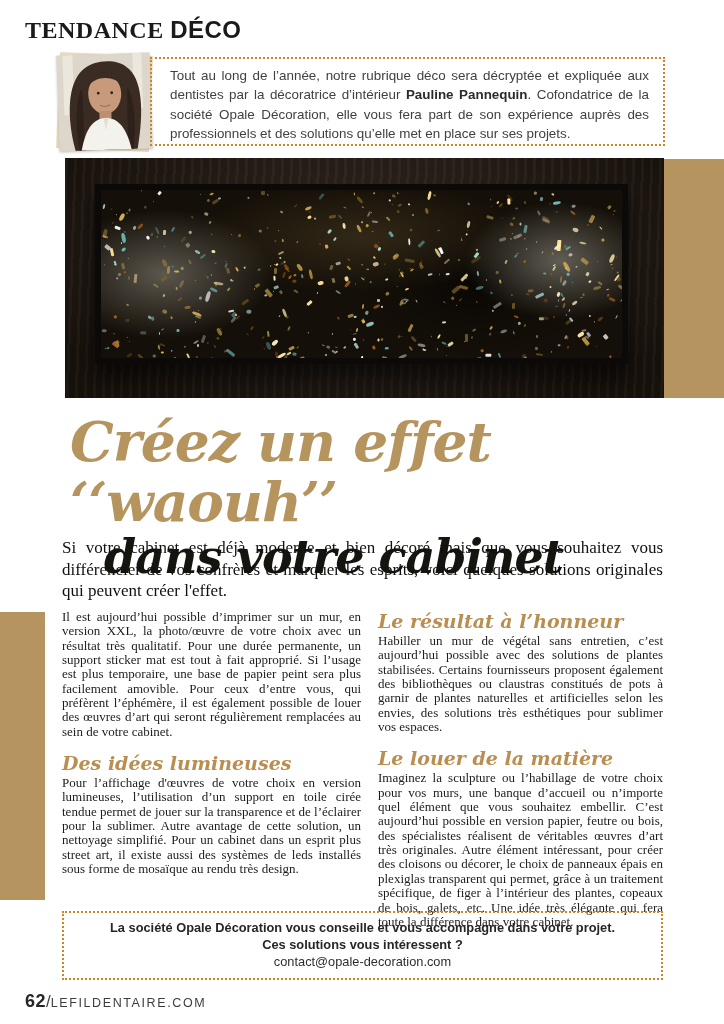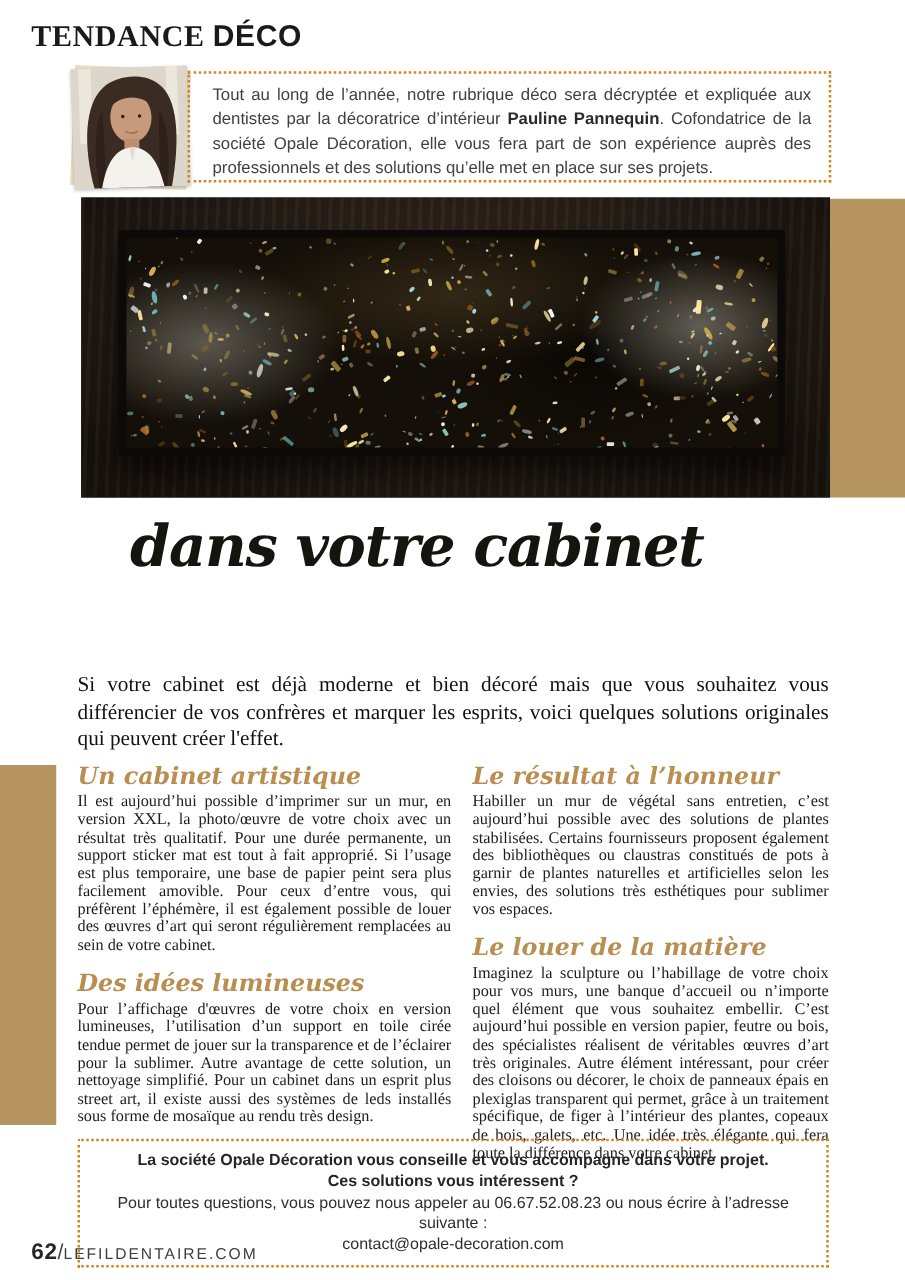--- a/index.html
+++ b/index.html
@@ -633,29 +633,29 @@
         <i style="position: absolute; left: 66.29%; top: 98.5%; width: 0.7px; height: 1px; background: rgb(138, 106, 40); opacity: 0.91; transform: rotate(13deg); border-radius: 1px;"></i>
         <i style="position: absolute; left: 34.43%; top: 95.89%; width: 3.3px; height: 9.4px; background: rgb(255, 233, 160); opacity: 0.97; transform: rotate(62deg); border-radius: 50%;"></i>
         <i style="position: absolute; left: 49.42%; top: 20.57%; width: 2.7px; height: 7.5px; background: rgb(217, 180, 94); opacity: 0.79; transform: rotate(154deg); border-radius: 50%;"></i>
         <i style="position: absolute; left: 63.9%; top: 2.23%; width: 1.6px; height: 2.6px; background: rgb(201, 164, 74); opacity: 0.52; transform: rotate(110deg); border-radius: 50%;"></i>
       </div>
   </div>
   <div class="gold-side"></div>
   <div class="left-rail"></div>
 
   <h2 class="title">
+    <span class="l1">Créez un effet ‘‘waouh’’</span>
     <span class="l2">dans votre cabinet</span>
   </h2>
 
   <p class="lede">Si votre cabinet est déjà moderne et bien décoré mais que vous souhaitez vous différencier de vos confrères et marquer les esprits, voici quelques solutions originales qui peuvent créer l'effet.</p>
 
   <div class="columns">
     <div class="col left">
       <div class="section">
-        <h3 class="sec-head">Un cabinet artistique</h3>
         <p class="sec-body">Il est aujourd’hui possible d’imprimer sur un mur, en version XXL, la photo/œuvre de votre choix avec un résultat très qualitatif. Pour une durée permanente, un support sticker mat est tout à fait approprié. Si l’usage est plus temporaire, une base de papier peint sera plus facilement amovible. Pour ceux d’entre vous, qui préfèrent l’éphémère, il est également possible de louer des œuvres d’art qui seront régulièrement remplacées au sein de votre cabinet.</p>
       </div>
       <div class="section">
         <h3 class="sec-head">Des idées lumineuses</h3>
         <p class="sec-body">Pour l’affichage d'œuvres de votre choix en version lumineuses, l’utilisation d’un support en toile cirée tendue permet de jouer sur la transparence et de l’éclairer pour la sublimer. Autre avantage de cette solution, un nettoyage simplifié. Pour un cabinet dans un esprit plus street art, il existe aussi des systèmes de leds installés sous forme de mosaïque au rendu très design.</p>
       </div>
     </div>
     <div class="col right">
       <div class="section">
         <h3 class="sec-head">Le résultat à l’honneur</h3>
@@ -664,21 +664,20 @@
       <div class="section">
         <h3 class="sec-head">Le louer de la matière</h3>
         <p class="sec-body">Imaginez la sculpture ou l’habillage de votre choix pour vos murs, une banque d’accueil ou n’importe quel élément que vous souhaitez embellir. C’est aujourd’hui possible en version papier, feutre ou bois, des spécialistes réalisent de véritables œuvres d’art très originales. Autre élément intéressant, pour créer des cloisons ou décorer, le choix de panneaux épais en plexiglas transparent qui permet, grâce à un traitement spécifique, de figer à l’intérieur des plantes, copeaux de bois, galets, etc. Une idée très élégante qui fera toute la différence dans votre cabinet.</p>
       </div>
     </div>
   </div>
 
   <div class="cta-box">
     <p class="bold">La société Opale Décoration vous conseille et vous accompagne dans votre projet.</p>
     <p class="bold">Ces solutions vous intéressent ?</p>
-    <p>Pour toutes questions, vous pouvez nous appeler au 06.67.52.08.23 ou nous écrire à l’adresse suivante :</p>
     <p>contact@opale-decoration.com</p>
   </div>
 
   <div class="footer">
     <span class="num">62</span><span class="slash">/</span><span class="site">LEFILDENTAIRE.COM</span>
   </div>
 
 </div>
 
 </body></html>

